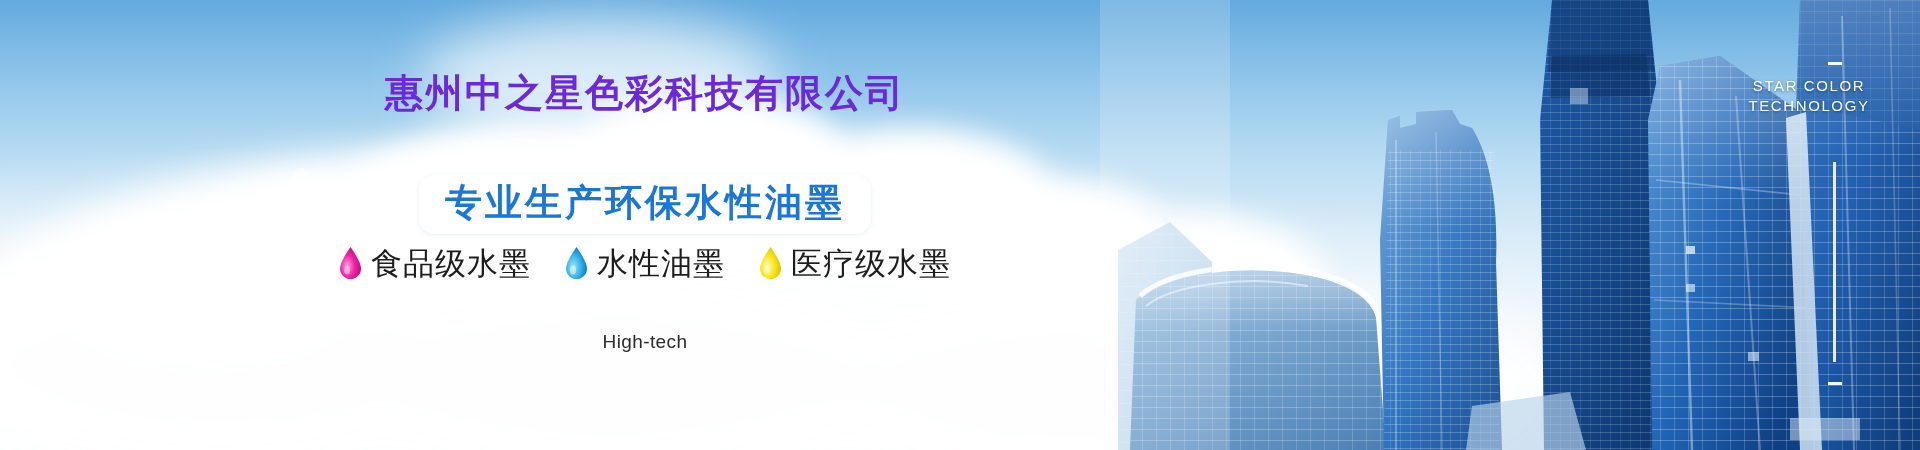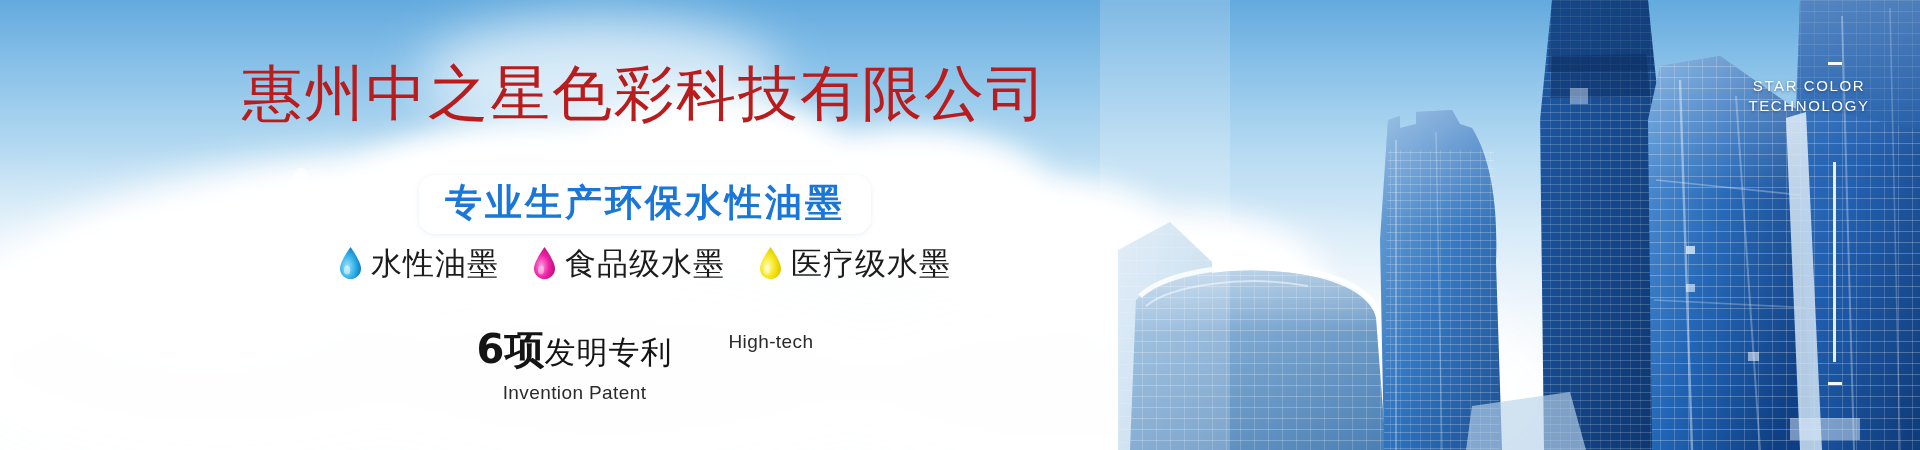--- a/index.html
+++ b/index.html
@@ -57,25 +57,25 @@
 
   
   .copy{
     position:absolute;left:0;top:0;width:1290px;height:450px;
   }
 
   .title{
     position:absolute;top:62px;left:0;width:1290px;
     text-align:center;
     font-family:"DejaVu Sans","Liberation Sans",sans-serif;
-    font-weight:normal;
-    font-size:60px;
+    font-weight:bold;
+    font-size:38px;
     line-height:62px;
     letter-spacing:2px;
-    color:#b91c1c;
+    color:#6d28d9;
     white-space:nowrap;
   }
 
   .pillwrap{
     position:absolute;top:166px;left:0;width:1290px;text-align:center;
   }
   .pill{
     display:inline-block;
     background:rgba(255,255,255,.93);
     border-radius:16px;
@@ -292,45 +292,45 @@
 
     <div class="pillwrap">
       <span class="pill">专业生产环保水性油墨</span>
     </div>
 
     <div class="inks">
 
       <div class="ink">
         <svg class="drop" viewBox="0 0 23 34">
           <defs>
+              <radialGradient id="d2" cx="35%" cy="60%" r="70%">
+            <stop offset="0" stop-color="#ff9ee0"></stop>
+                <stop offset="0.5" stop-color="#ef22a6"></stop>
+                <stop offset="1" stop-color="#b50b77"></stop>
+          </radialGradient>
+            </defs>
+          <path d="M11.5 1 C11.5 1 1 15.5 1 22.4 C1 28.5 5.7 33 11.5 33 C17.3 33 22 28.5 22 22.4 C22 15.5 11.5 1 11.5 1 Z" fill="url(#d2)"></path>
+          <ellipse cx="8" cy="24" rx="3" ry="4.4" fill="#ffffff" opacity=".42"></ellipse>
+        </svg>
+        <span class="ink-label">食品级水墨</span>
+      </div>
+
+      <div class="ink">
+        <svg class="drop" viewBox="0 0 23 34">
+          <defs>
               <radialGradient id="d1" cx="35%" cy="62%" r="68%">
             <stop offset="0" stop-color="#9fe2fb"></stop>
                 <stop offset="0.55" stop-color="#31b0e8"></stop>
                 <stop offset="1" stop-color="#0a74bd"></stop>
           </radialGradient>
             </defs>
           <path d="M11.5 1 C11.5 1 1 15.5 1 22.4 C1 28.5 5.7 33 11.5 33 C17.3 33 22 28.5 22 22.4 C22 15.5 11.5 1 11.5 1 Z" fill="url(#d1)"></path>
           <ellipse cx="8" cy="24" rx="3.2" ry="4.6" fill="#ffffff" opacity=".5"></ellipse>
         </svg>
         <span class="ink-label">水性油墨</span>
-      </div>
-
-      <div class="ink">
-        <svg class="drop" viewBox="0 0 23 34">
-          <defs>
-              <radialGradient id="d2" cx="35%" cy="60%" r="70%">
-            <stop offset="0" stop-color="#ff9ee0"></stop>
-                <stop offset="0.5" stop-color="#ef22a6"></stop>
-                <stop offset="1" stop-color="#b50b77"></stop>
-          </radialGradient>
-            </defs>
-          <path d="M11.5 1 C11.5 1 1 15.5 1 22.4 C1 28.5 5.7 33 11.5 33 C17.3 33 22 28.5 22 22.4 C22 15.5 11.5 1 11.5 1 Z" fill="url(#d2)"></path>
-          <ellipse cx="8" cy="24" rx="3" ry="4.4" fill="#ffffff" opacity=".42"></ellipse>
-        </svg>
-        <span class="ink-label">食品级水墨</span>
       </div>
 
       <div class="ink">
         <svg class="drop" viewBox="0 0 23 34">
           <defs>
               <radialGradient id="d3" cx="36%" cy="60%" r="70%">
             <stop offset="0" stop-color="#fffbb6"></stop>
                 <stop offset="0.5" stop-color="#f7e618"></stop>
                 <stop offset="1" stop-color="#d8bc00"></stop>
           </radialGradient>
@@ -338,26 +338,20 @@
           <path d="M11.5 1 C11.5 1 1 15.5 1 22.4 C1 28.5 5.7 33 11.5 33 C17.3 33 22 28.5 22 22.4 C22 15.5 11.5 1 11.5 1 Z" fill="url(#d3)"></path>
           <ellipse cx="8" cy="24" rx="3" ry="4.4" fill="#ffffff" opacity=".45"></ellipse>
         </svg>
         <span class="ink-label">医疗级水墨</span>
       </div>
 
     </div>
 
     <div class="creds">
 
-      <div class="cred">
-        <div class="cred-cn">
-          <span class="cred-strong">6项</span><span class="cred-weak">发明专利</span>
-        </div>
-        <div class="cred-en">Invention Patent</div>
-      </div>
 
       <div class="cred">
         <div class="cred-en">High-tech</div>
       </div>
 
     </div>
 
   </div>
 
 </div>

